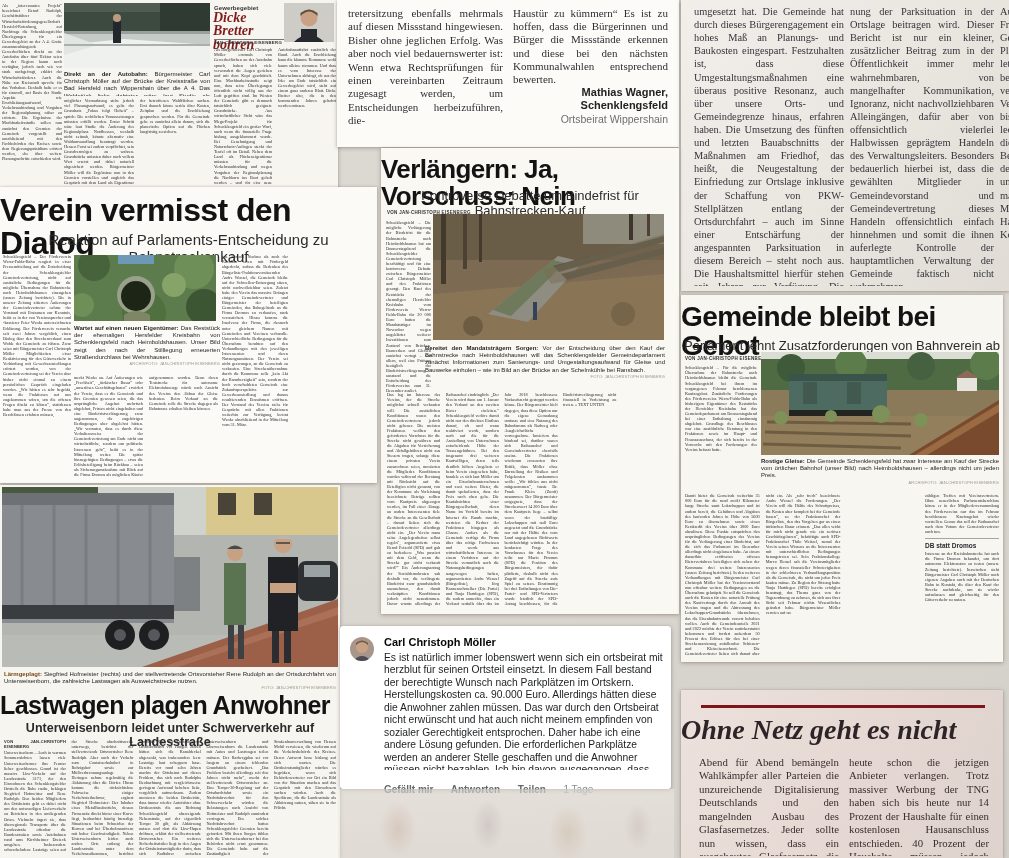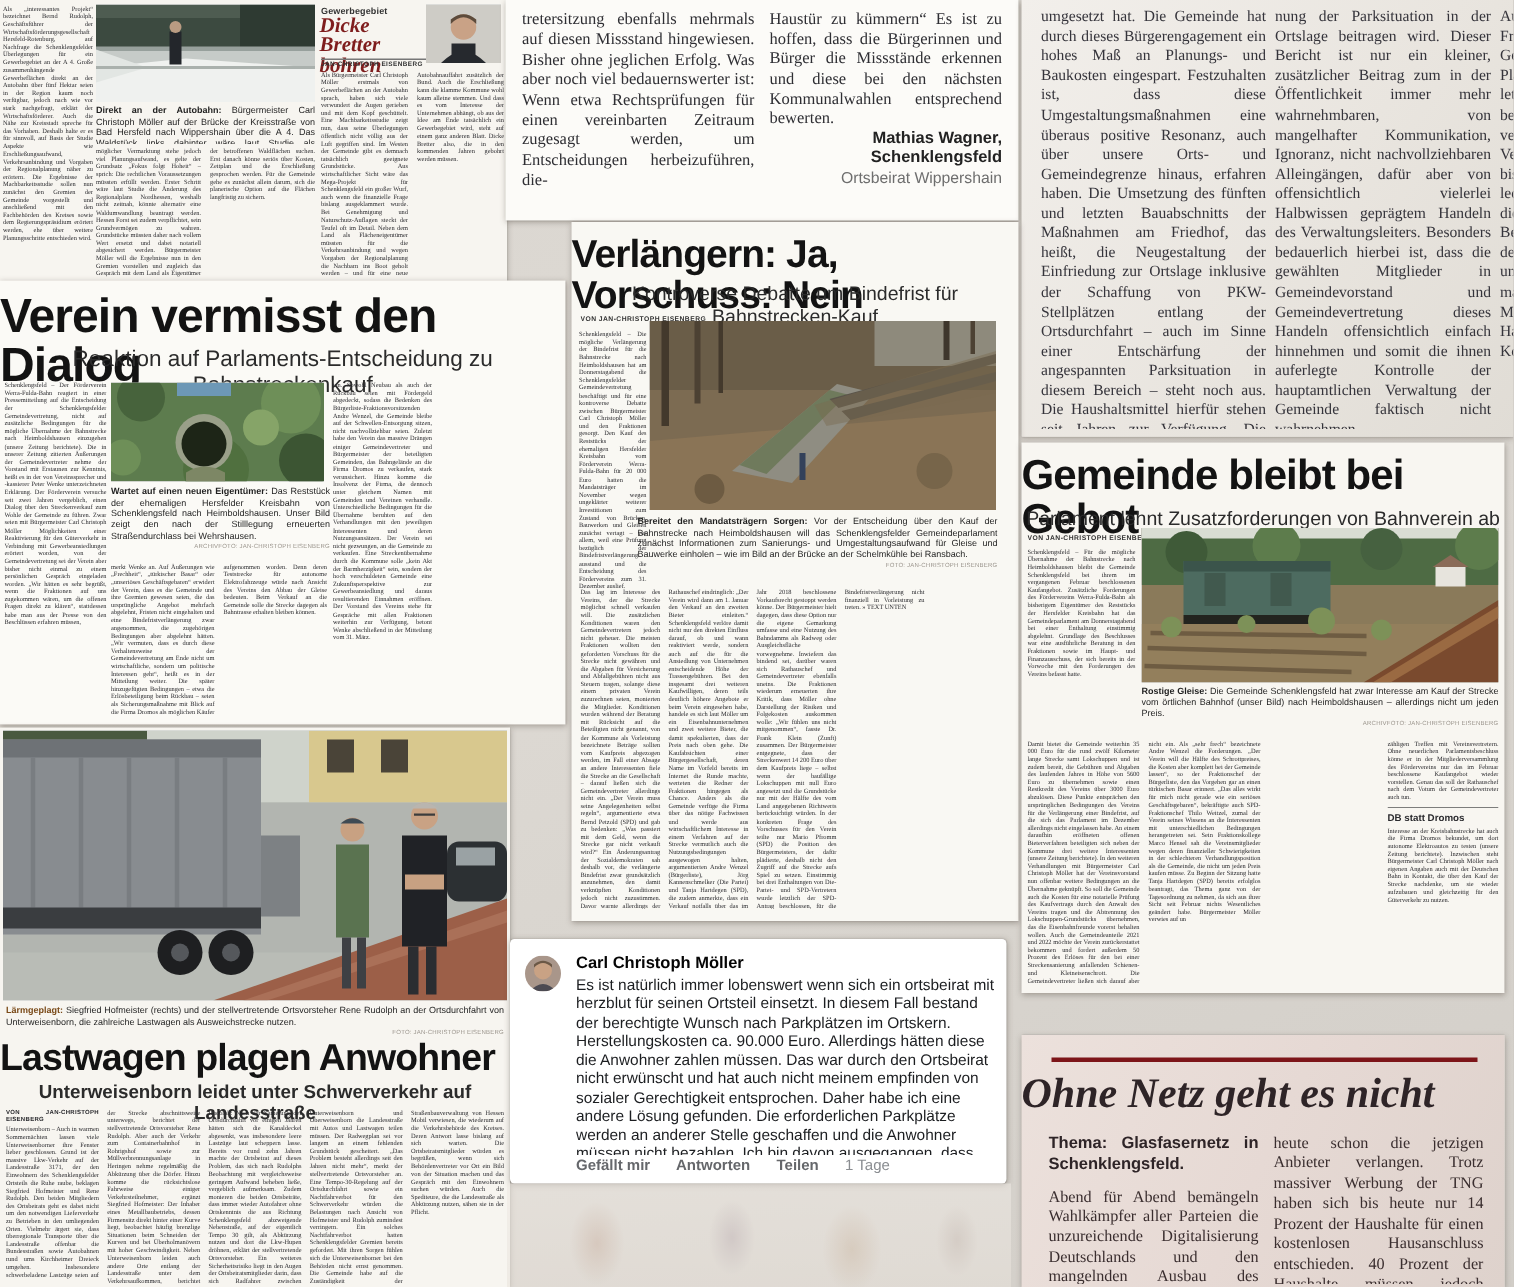--- a/index.html
+++ b/index.html
@@ -306,21 +306,21 @@
     <div style="position:absolute;left:10px;top:11px;width:24px;height:24px;border-radius:50%;overflow:hidden;">
       <svg width="24" height="24" viewBox="0 0 24 24">
         <rect width="24" height="24" fill="#a9968a"></rect>
         <circle cx="12" cy="10" r="6" fill="#c9a284"></circle>
         <path d="M6 8 Q12 2 18 8 L18 6 Q12 1 6 6 Z" fill="#6b5846"></path>
         <path d="M3 24 Q12 14 21 24 Z" fill="#4c4a52"></path>
       </svg>
     </div>
     <div style="position:absolute;left:44px;top:10px;font-size:11px;font-weight:700;color:#050505;cursor:pointer;">Carl Christoph Möller</div>
     <div style="position:absolute;left:44px;top:26px;width:280px;height:118px;overflow:hidden;font-size:10.3px;line-height:1.21;color:#1c1e21;">Es ist natürlich immer lobenswert wenn sich ein ortsbeirat mit herzblut für seinen Ortsteil einsetzt. In diesem Fall bestand der berechtigte Wunsch nach Parkplätzen im Ortskern. Herstellungskosten ca. 90.000 Euro. Allerdings hätten diese die Anwohner zahlen müssen. Das war durch den Ortsbeirat nicht erwünscht und hat auch nicht meinem empfinden von sozialer Gerechtigkeit entsprochen. Daher habe ich eine andere Lösung gefunden. Die erforderlichen Parkplätze werden an anderer Stelle geschaffen und die Anwohner müssen nicht bezahlen. Ich bin davon ausgegangen, dass ich hiermit dem Wunsch des ortsbeirates wippershain entsprochen habe, dies ist aber anscheinend nicht der Fall.</div>
-    <div style="position:absolute;left:44px;top:146px;font-size:10px;color:#65676b;font-weight:600;">
+    <div style="position:absolute;left:44px;top:158px;font-size:10px;color:#65676b;font-weight:600;">
       <span class="fb-link">Gefällt mir</span>
       <span style="display:inline-block;width:12px;"></span>
       <span class="fb-link">Antworten</span>
       <span style="display:inline-block;width:12px;"></span>
       <span class="fb-link">Teilen</span>
       <span style="display:inline-block;width:12px;"></span>
       <span style="font-weight:400;color:#8a8d91;">1 Tage</span>
     </div>
   </div>
 
@@ -328,19 +328,18 @@
        radial-gradient(26px 40px at 60px 40px, rgba(196,158,136,.5), transparent 70%),
        radial-gradient(22px 36px at 150px 36px, rgba(170,150,160,.45), transparent 70%),
        radial-gradient(28px 42px at 230px 44px, rgba(200,170,140,.5), transparent 70%),
        radial-gradient(20px 34px at 300px 38px, rgba(180,160,150,.4), transparent 70%),
        linear-gradient(#efeae4,#e9e3dc);"></div>
 
   <div class="clip" style="left:681px;top:690px;width:322px;height:168px;background:linear-gradient(115deg,#ece1dc 0%,#e6d9d4 50%,#ded2cc 100%);">
     <div style="position:absolute;left:20px;top:15px;width:284px;height:3px;background:#7d1519;"></div>
     <div style="position:absolute;left:0;top:24px;width:100%;font-family:'Liberation Serif',serif;font-style:italic;font-weight:600;font-size:28px;color:#2e2427;">Ohne Netz geht es nicht</div>
     <div class="letter" style="left:18px;top:66px;width:140px;height:100px;font-size:10.8px;line-height:1.25;color:#3a2e2f;">
-      <b style="display:block;font-family:'Liberation Sans',sans-serif;font-size:11px;margin-bottom:8px;color:#2e2427;">Thema: Glasfasernetz in Schenklengsfeld.</b>
       <span>Abend für Abend bemängeln Wahlkämpfer aller Parteien die unzureichende Digitalisierung Deutschlands und den mangelnden Ausbau des Glasfasernetzes. Jeder sollte nun wissen, dass ein ausgebautes Glasfasernetz die Grundlage für schnelles Internet ist und deutlich mehr Bandbreite liefert, als</span>
     </div>
     <div class="letter" style="left:168px;top:66px;width:140px;height:100px;font-size:10.8px;line-height:1.25;color:#3a2e2f;">heute schon die jetzigen Anbieter verlangen. Trotz massiver Werbung der TNG haben sich bis heute nur 14 Prozent der Haushalte für einen kostenlosen Hausanschluss entschieden. 40 Prozent der Haushalte müssen jedoch angeschlossen sein, damit sich der Ausbau für den Betreiber überhaupt rechnet.</div>
   </div>
 
 </div>
 
 </body></html>

